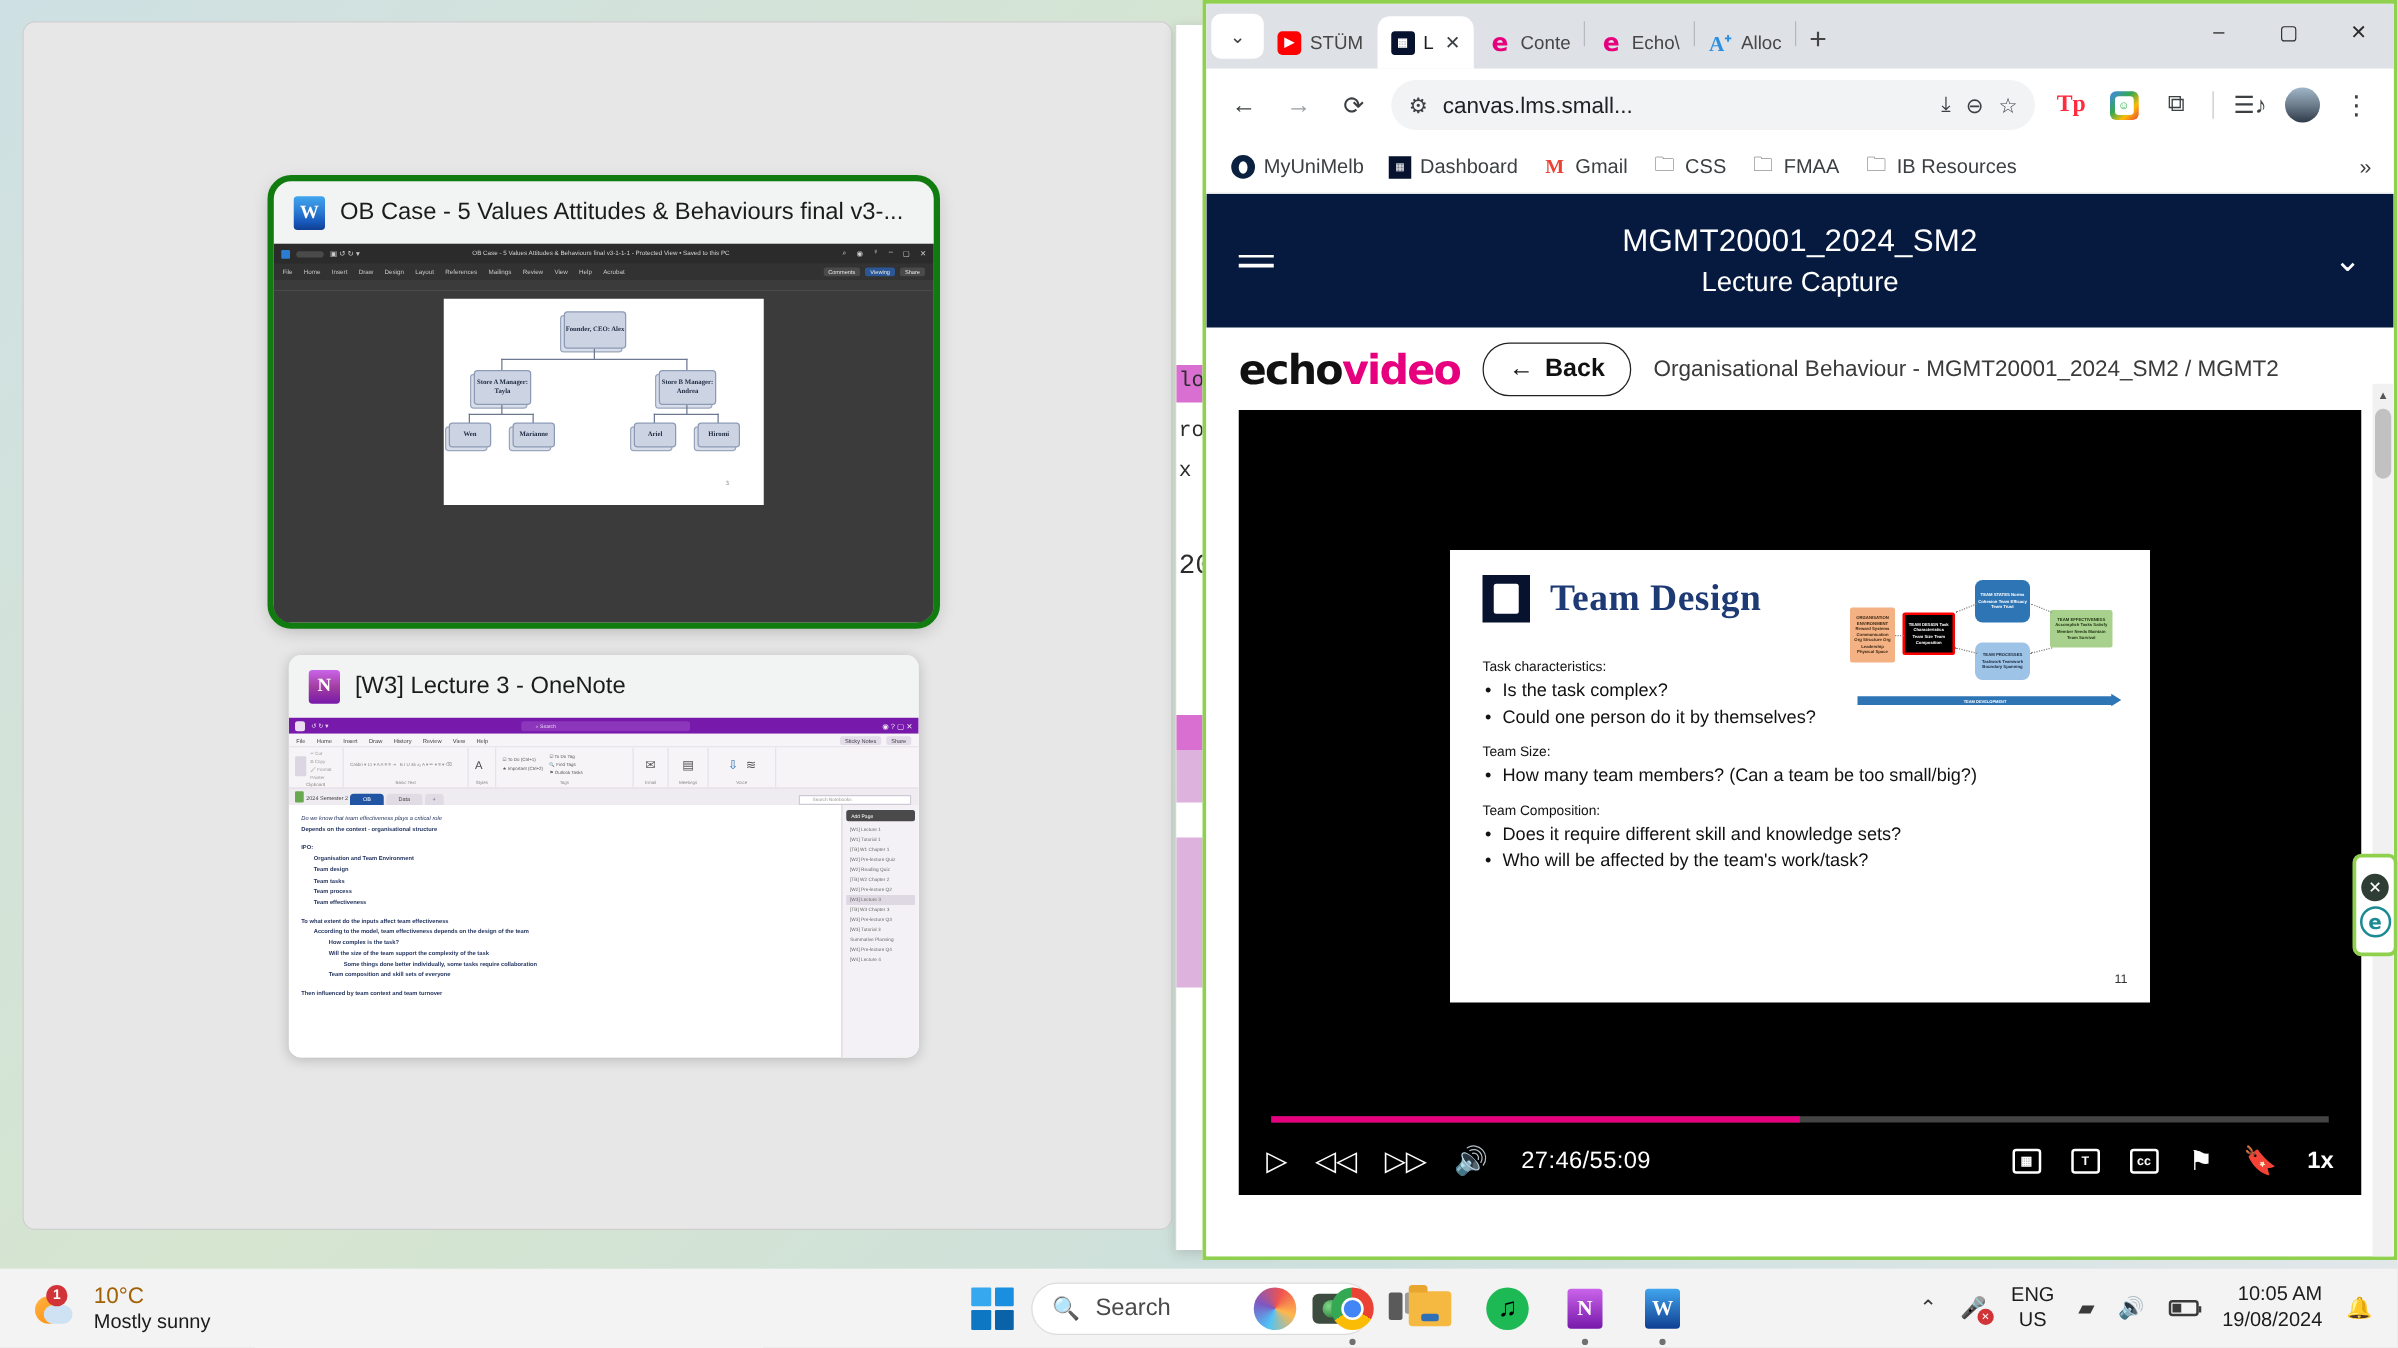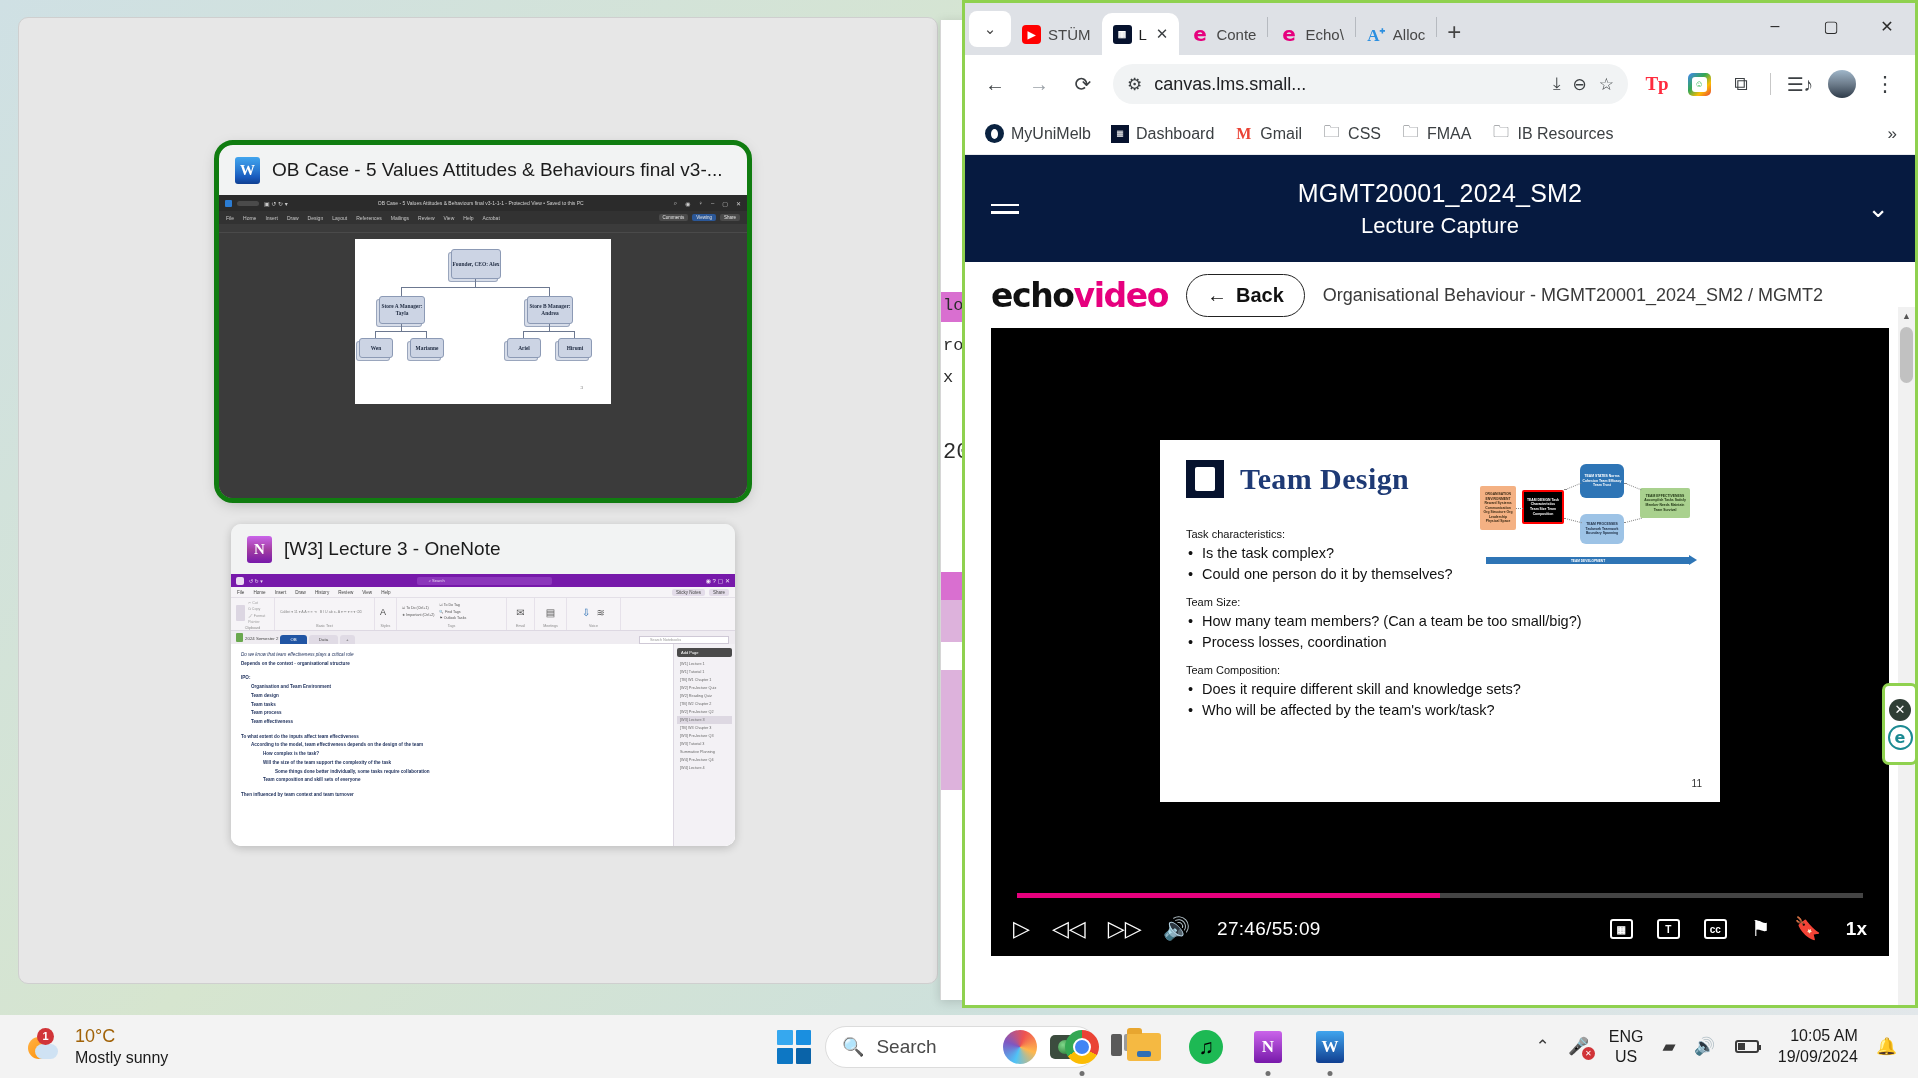--- a/index.html
+++ b/index.html
@@ -698,21 +698,20 @@
               <div class="md-arrow">TEAM DEVELOPMENT</div>
             </div>
           </div>
 
           <div class="slide-body">
             <div class="sb-head">Task characteristics:</div>
             <div class="sb-bullet">Is the task complex?</div>
             <div class="sb-bullet">Could one person do it by themselves?</div>
             <div class="sb-head">Team Size:</div>
             <div class="sb-bullet">How many team members? (Can a team be too small/big?)</div>
-            <div class="sb-bullet">Process losses, coordination</div>
             <div class="sb-head">Team Composition:</div>
             <div class="sb-bullet">Does it require different skill and knowledge sets?</div>
             <div class="sb-bullet">Who will be affected by the team's work/task?</div>
           </div>
           <div class="slide-num">11</div>
         </div>
 
         <div class="progress-wrap">
           <div class="progress-track">
             <div class="progress-fill" id="progress-fill" style="width: 50%; background: rgb(230, 0, 126);"></div>
@@ -811,19 +810,19 @@
         <span style="display:block">ENG</span>
         <span style="display:block">US</span>
       </span>
       <span class="tray-ico">▰</span>
       <span class="tray-ico">🔊</span>
       <span class="battery">
           <i></i>
         </span>
       <span class="tray-clock">
         <span style="display:block">10:05 AM</span>
-        <span style="display:block">19/09/2024</span>
+        <span style="display:block">19/08/2024</span>
       </span>
       <span class="tray-ico">🔔</span>
     </div>
   </div>
 
 </div>
 
 </body></html>

